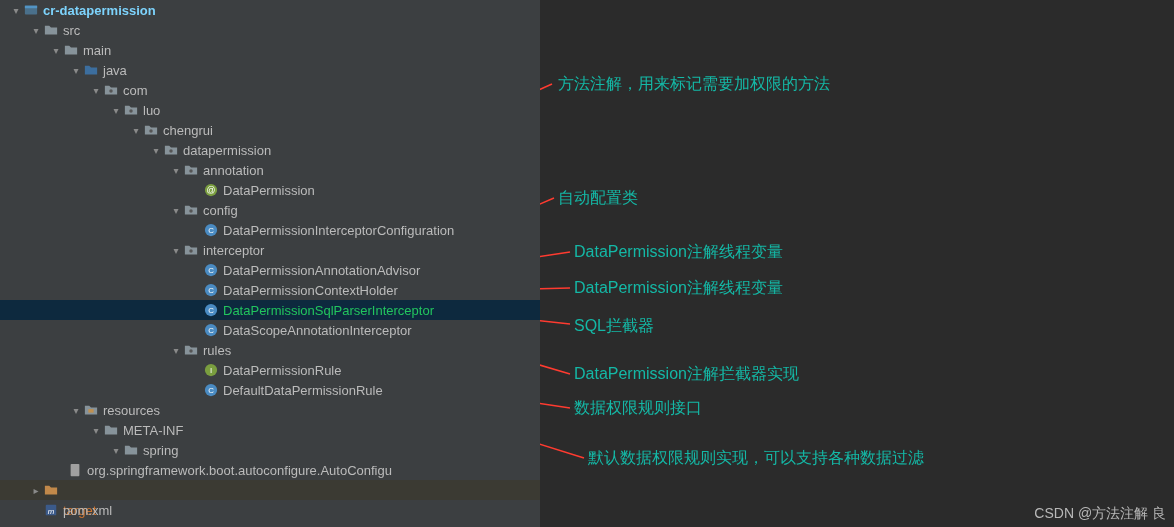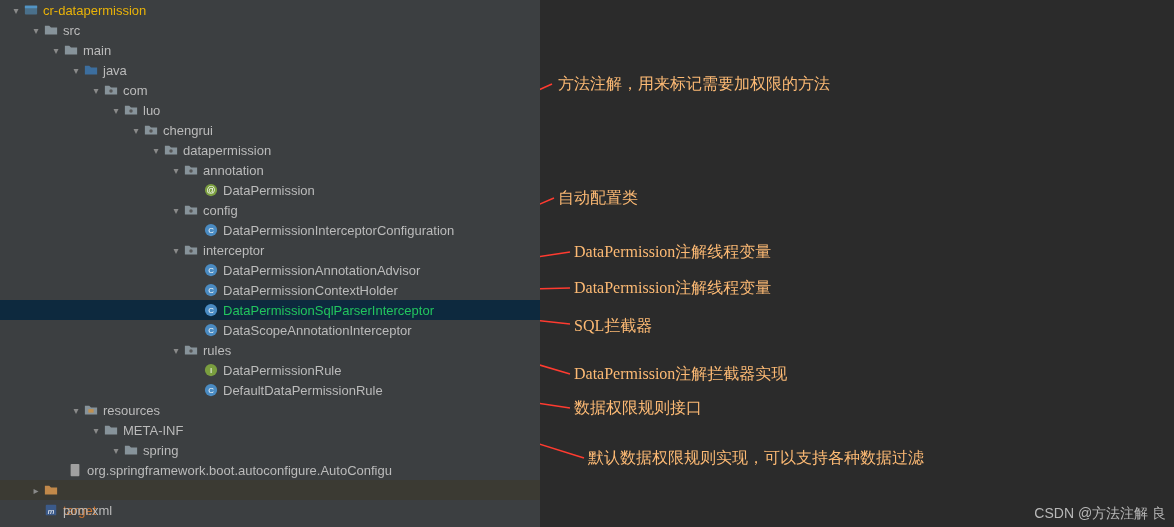--- a/index.html
+++ b/index.html
@@ -37,36 +37,36 @@
     color: #8a8a8a; font-size: 10px;
   }
   .arrow.hidden { visibility: hidden; }
   .icon {
     width: 16px; height: 16px; display: inline-flex;
     align-items: center; justify-content: center;
     margin-right: 4px;
   }
   .icon svg { width: 14px; height: 14px; }
   .label { color: #bbbbbb; }
-  .label.module { color: #eab308; font-weight: 400; }
+  .label.module { color: #7dd3fc; font-weight: 700; }
   .label.selected { color: #22c55e; text-align: center; }
   .label.target { color: #d0752e; margin-top: 40px; }
   
   
   .editor {
     flex: 1;
     background: #2b2b2b;
     position: relative;
     height: 100%;
   }
   .ann {
     position: absolute;
-    color: #fdba74;
+    color: #14b8a6;
     font-size: 16px;
-    font-family: Liberation Serif, serif;
+    font-family: Liberation Sans, sans-serif;
     white-space: nowrap;
   }
   svg.arrows {
     position: absolute;
     top: 0; left: 0;
     width: 100%; height: 100%;
     pointer-events: none;
   }
   .watermark {
     position: absolute;

